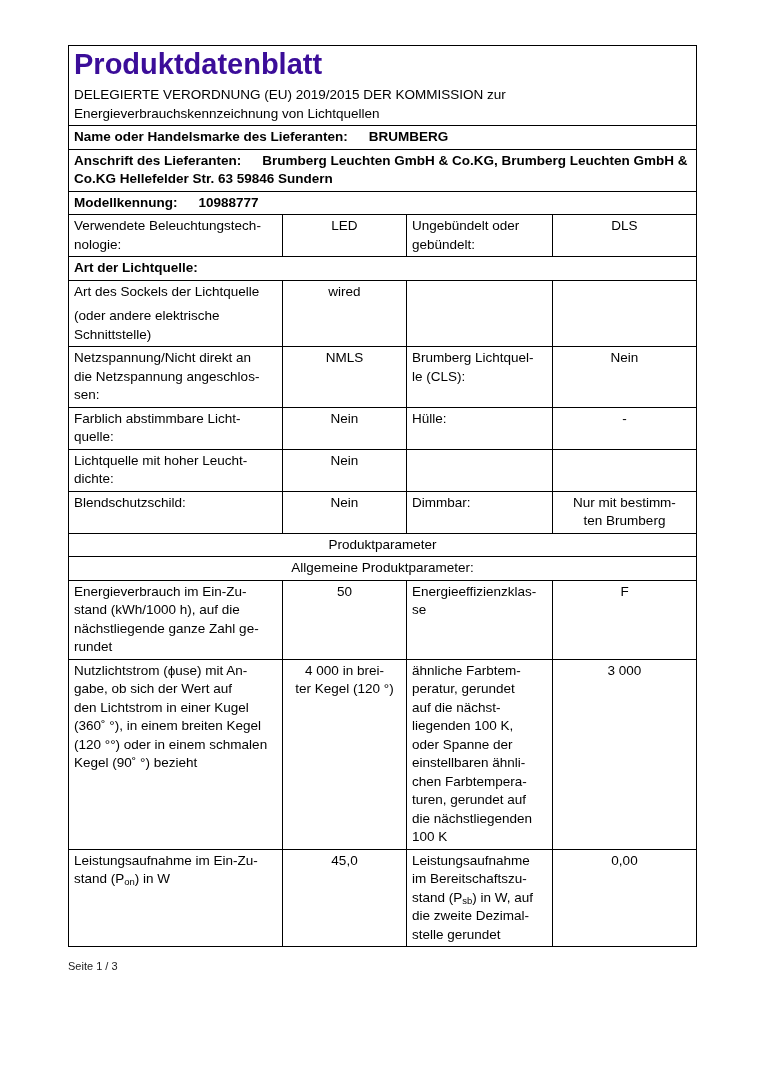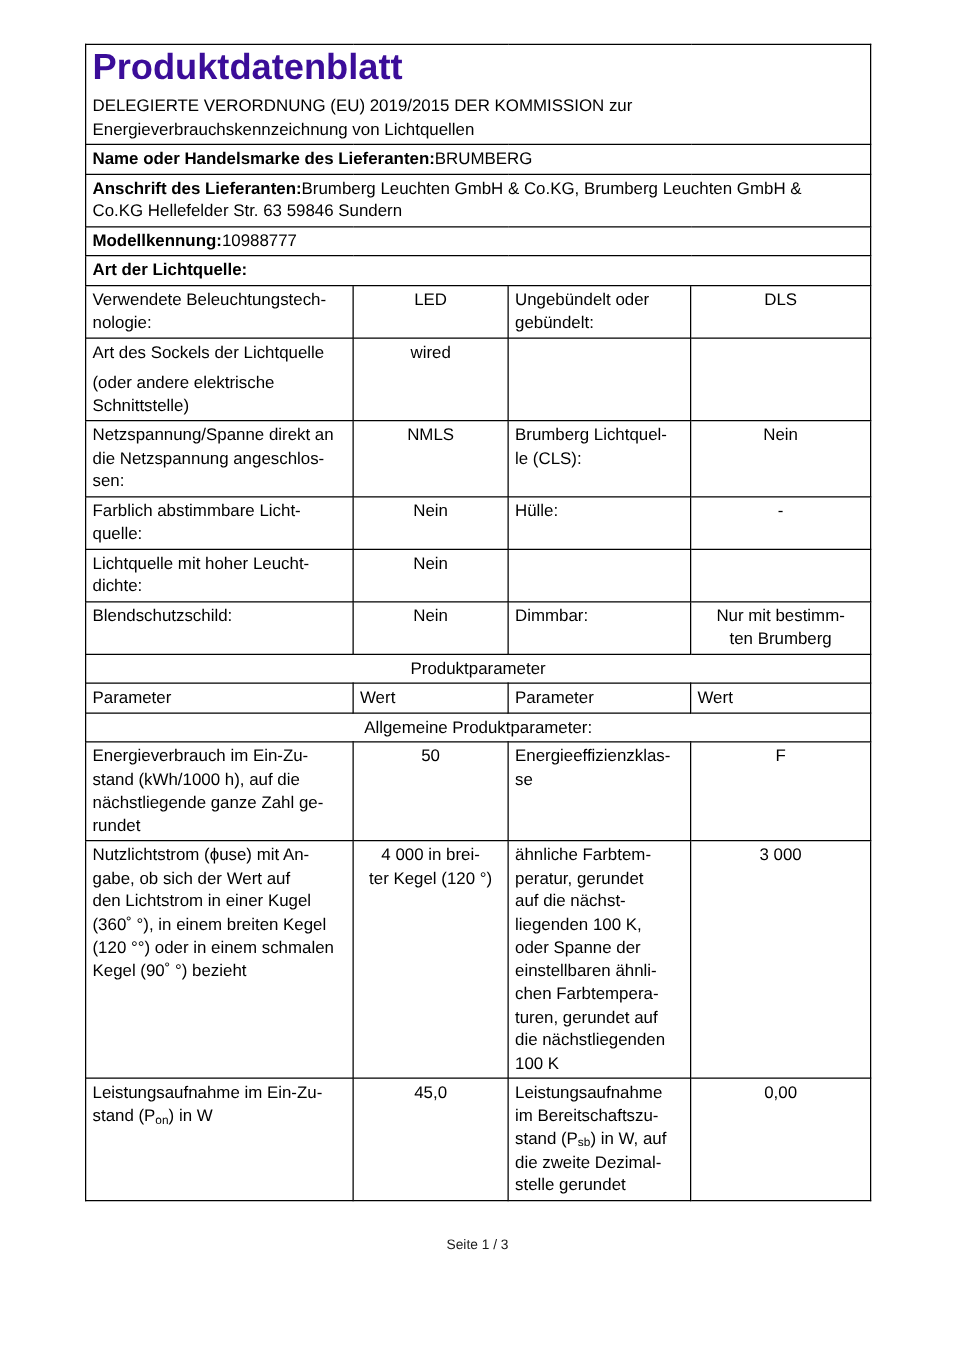--- a/index.html
+++ b/index.html
@@ -9,21 +9,21 @@
     width: 764px;
     height: 1080px;
     background: #ffffff;
     font-family: "Liberation Sans", sans-serif;
     color: #000;
     overflow: hidden;
   }
   .doc {
     position: absolute;
     left: 68px;
-    top: 35px;
+    top: 45px;
     width: 628px;
   }
   table.sheet {
     width: 628px;
     table-layout: fixed;
     border-collapse: collapse;
     font-size: 13.5px;
     line-height: 18.5px;
   }
   table.sheet td {
@@ -39,26 +39,26 @@
     font-size: 29px;
     line-height: 32px;
     font-weight: bold;
     color: var(--title_color, #3B0D99);
     margin: 0 0 6px 0;
   }
   td.info-cell { padding: 5px 7px; }
   td.section-cell { padding: 4px 7px; font-weight: bold; }
   td.tabhead-cell { padding: 1px 5px; font-weight: normal; text-align: center; }
   td.colhead-cell { padding: 1px 5px; }
-  .val { margin-left: 0; font-weight: normal; }
+  .val { margin-left: 21px; font-weight: bold; }
   .para2 { margin-top: 6px; }
   sub.sb { font-size: 9.5px; line-height: 0; vertical-align: -2px; }
   .footer {
-    margin-top: 28px;
-    text-align: center;
+    margin-top: 12px;
+    text-align: left;
     font-size: 11px;
     line-height: 14px;
     color: #1a1a1a;
   }
 </style>
 </head>
 <body>
 
 <div class="page">
   <div class="doc">
@@ -81,43 +81,43 @@
           <td colspan="4" class="info-cell"><span class="b pl">Name oder Handelsmarke des Lieferanten:</span><span class="val pl">BRUMBERG</span></td>
         </tr>
         <tr>
           <td colspan="4" class="info-cell"><span class="b pl">Anschrift des Lieferanten:</span><span class="val pl">Brumberg Leuchten GmbH &amp; Co.KG, Brumberg Leuchten GmbH &amp;
 Co.KG Hellefelder Str. 63 59846 Sundern</span></td>
         </tr>
         <tr>
           <td colspan="4" class="info-cell"><span class="b pl">Modellkennung:</span><span class="val pl">10988777</span></td>
         </tr>
         <tr>
-          <td colspan="4" class="section-cell">Art der Lichtquelle:</td>
-        </tr>
-
-        <tr>
           <td class="pl">Verwendete Beleuchtungstech-
 nologie:</td>
           <td class="pl c">LED</td>
           <td class="pl">Ungebündelt oder
 gebündelt:</td>
           <td class="pl c">DLS</td>
+        </tr>
+
+        <tr>
+          <td colspan="4" class="section-cell">Art der Lichtquelle:</td>
         </tr>
         <tr>
           <td>
             <div class="pl">Art des Sockels der Lichtquelle</div>
             <div class="pl para2">(oder andere elektrische
 Schnittstelle)</div>
           </td>
           <td class="pl c">wired</td>
           <td class="pl"></td>
           <td class="pl c"></td>
         </tr>
         <tr>
-          <td class="pl">Netzspannung/Spanne direkt an
+          <td class="pl">Netzspannung/Nicht direkt an
 die Netzspannung angeschlos-
 sen:</td>
           <td class="pl c">NMLS</td>
           <td class="pl">Brumberg Lichtquel-
 le (CLS):</td>
           <td class="pl c">Nein</td>
         </tr>
         <tr>
           <td class="pl">Farblich abstimmbare Licht-
 quelle:</td>
@@ -135,26 +135,20 @@
         <tr>
           <td class="pl">Blendschutzschild:</td>
           <td class="pl c">Nein</td>
           <td class="pl">Dimmbar:</td>
           <td class="pl c">Nur mit bestimm-
 ten Brumberg</td>
         </tr>
 
         <tr>
           <td colspan="4" class="tabhead-cell">Produktparameter</td>
-        </tr>
-        <tr>
-          <td class="colhead-cell">Parameter</td>
-          <td class="colhead-cell">Wert</td>
-          <td class="colhead-cell">Parameter</td>
-          <td class="colhead-cell">Wert</td>
         </tr>
         <tr>
           <td colspan="4" class="tabhead-cell">Allgemeine Produktparameter:</td>
         </tr>
 
         <tr>
           <td class="pl">Energieverbrauch im Ein-Zu-
 stand (kWh/1000 h), auf die
 nächstliegende ganze Zahl ge-
 rundet</td>

